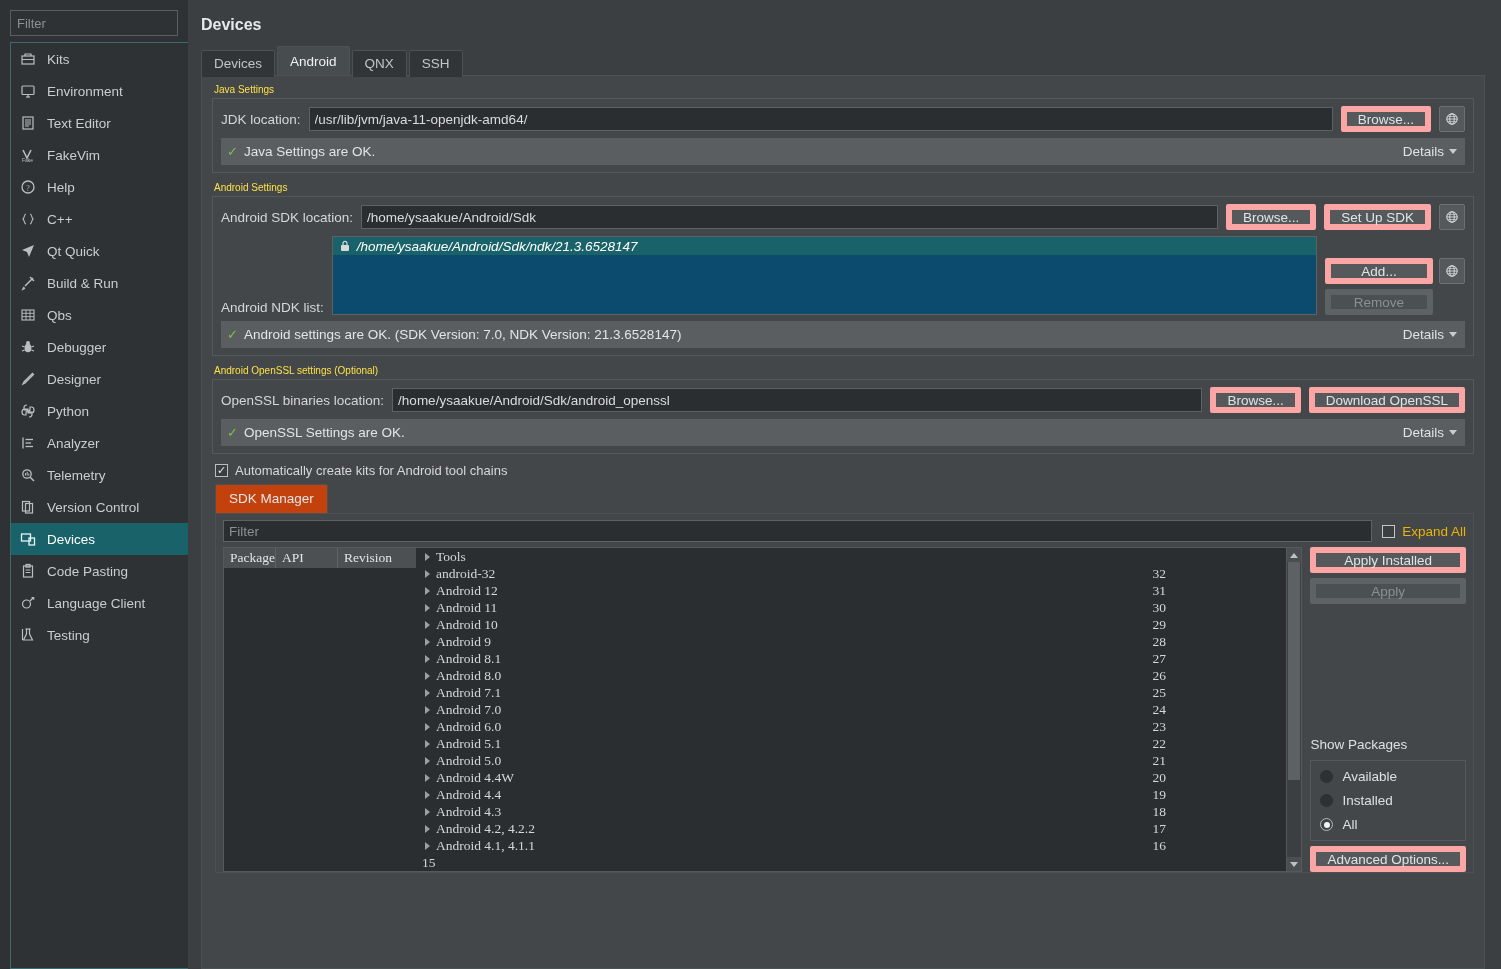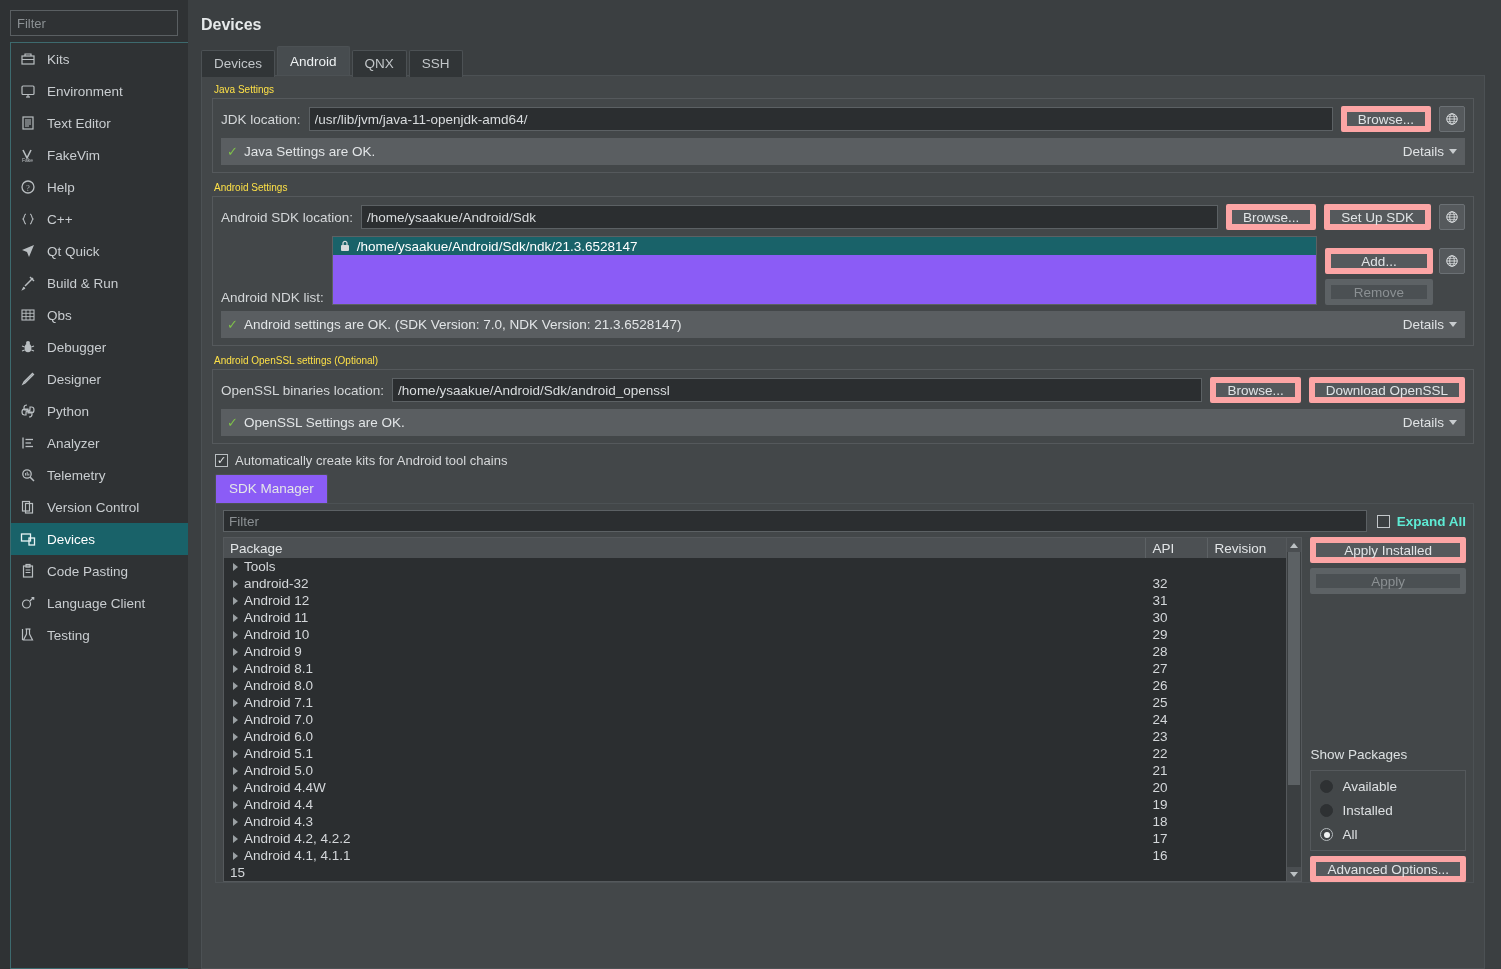--- a/index.html
+++ b/index.html
@@ -186,25 +186,26 @@
     width: 0; height: 0;
     border-left: 4px solid transparent;
     border-right: 4px solid transparent;
     border-top: 5px solid #c8cccf;
   }
 
   
   .ndk-block { display: flex; gap: 8px; align-items: flex-end; }
   .ndk-list {
     flex: 1 1 auto;
-    height: 69px;
-    background: #8b5cf6;
+    height: 79px;
+    background: #0c4a6e;
     border: 1px solid #5c6164;
     overflow: hidden;
     min-width: 0;
+    font-style: italic;
   }
   .ndk-row {
     display: flex; align-items: center; gap: 7px;
     height: 18px;
     padding-left: 7px;
     font-size: 13.5px;
     color: #d9dcde;
     cursor: default;
   }
   .ndk-row.selected { background: #196269; color: #ffffff; }
@@ -225,21 +226,21 @@
     font-size: 11px;
     line-height: 1;
     flex: 0 0 13px;
   }
   .cbox.unchecked { border-color: #c3c7ca; background: #3b3f41; }
 
   
   .sdk-tabbar { display: flex; margin-left: 3px; }
   .sdk-tab {
     padding: 6px 13px 7px 13px;
-    background: #8b5cf6;
+    background: #c2410c;
     border: 1px solid #4c5154;
     border-bottom: none;
     color: #e3e6e8;
     font-size: 13.5px;
     border-radius: 2px 2px 0 0;
   }
   .sdk-panel {
     border: 1px solid #4c5154;
     background: #434749;
     margin-left: 3px;
@@ -256,36 +257,37 @@
     background: #2b2e30;
     border: 1px solid #5c6164;
     color: #d9dcde;
     font-family: "Liberation Sans", sans-serif;
     font-size: 13.5px;
     padding: 0 5px;
     outline: none;
     min-width: 0;
   }
   .sdk-filter::placeholder { color: #8b9093; }
-  .expand-all { display: flex; align-items: center; gap: 7px; color: #5eead4; font-size: 13.5px; white-space: nowrap; font-weight: bold; }
+  .expand-all { display: flex; align-items: center; gap: 7px; color: #eab308; font-size: 13.5px; white-space: nowrap; }
 
   .sdk-body { display: flex; gap: 8px; flex: 1 1 auto; min-height: 0; }
   .tree-wrap {
     flex: 1 1 auto;
     display: flex;
     background: #2b2e30;
     border: 1px solid #55595c;
     min-width: 0;
     overflow: hidden;
   }
   .tree {
     flex: 1 1 auto;
     display: flex;
-    flex-direction: column;
+    flex-direction: row;
     min-width: 0;
+    font-family: Liberation Serif, serif;
   }
   .tree-head {
     display: flex;
     height: 20px;
     background: #4c5053;
     color: #e2e5e7;
     font-size: 13.5px;
     align-items: center;
   }
   .th { padding-left: 6px; border-right: 1px solid #5d6265; height: 20px; display: flex; align-items: center; }

